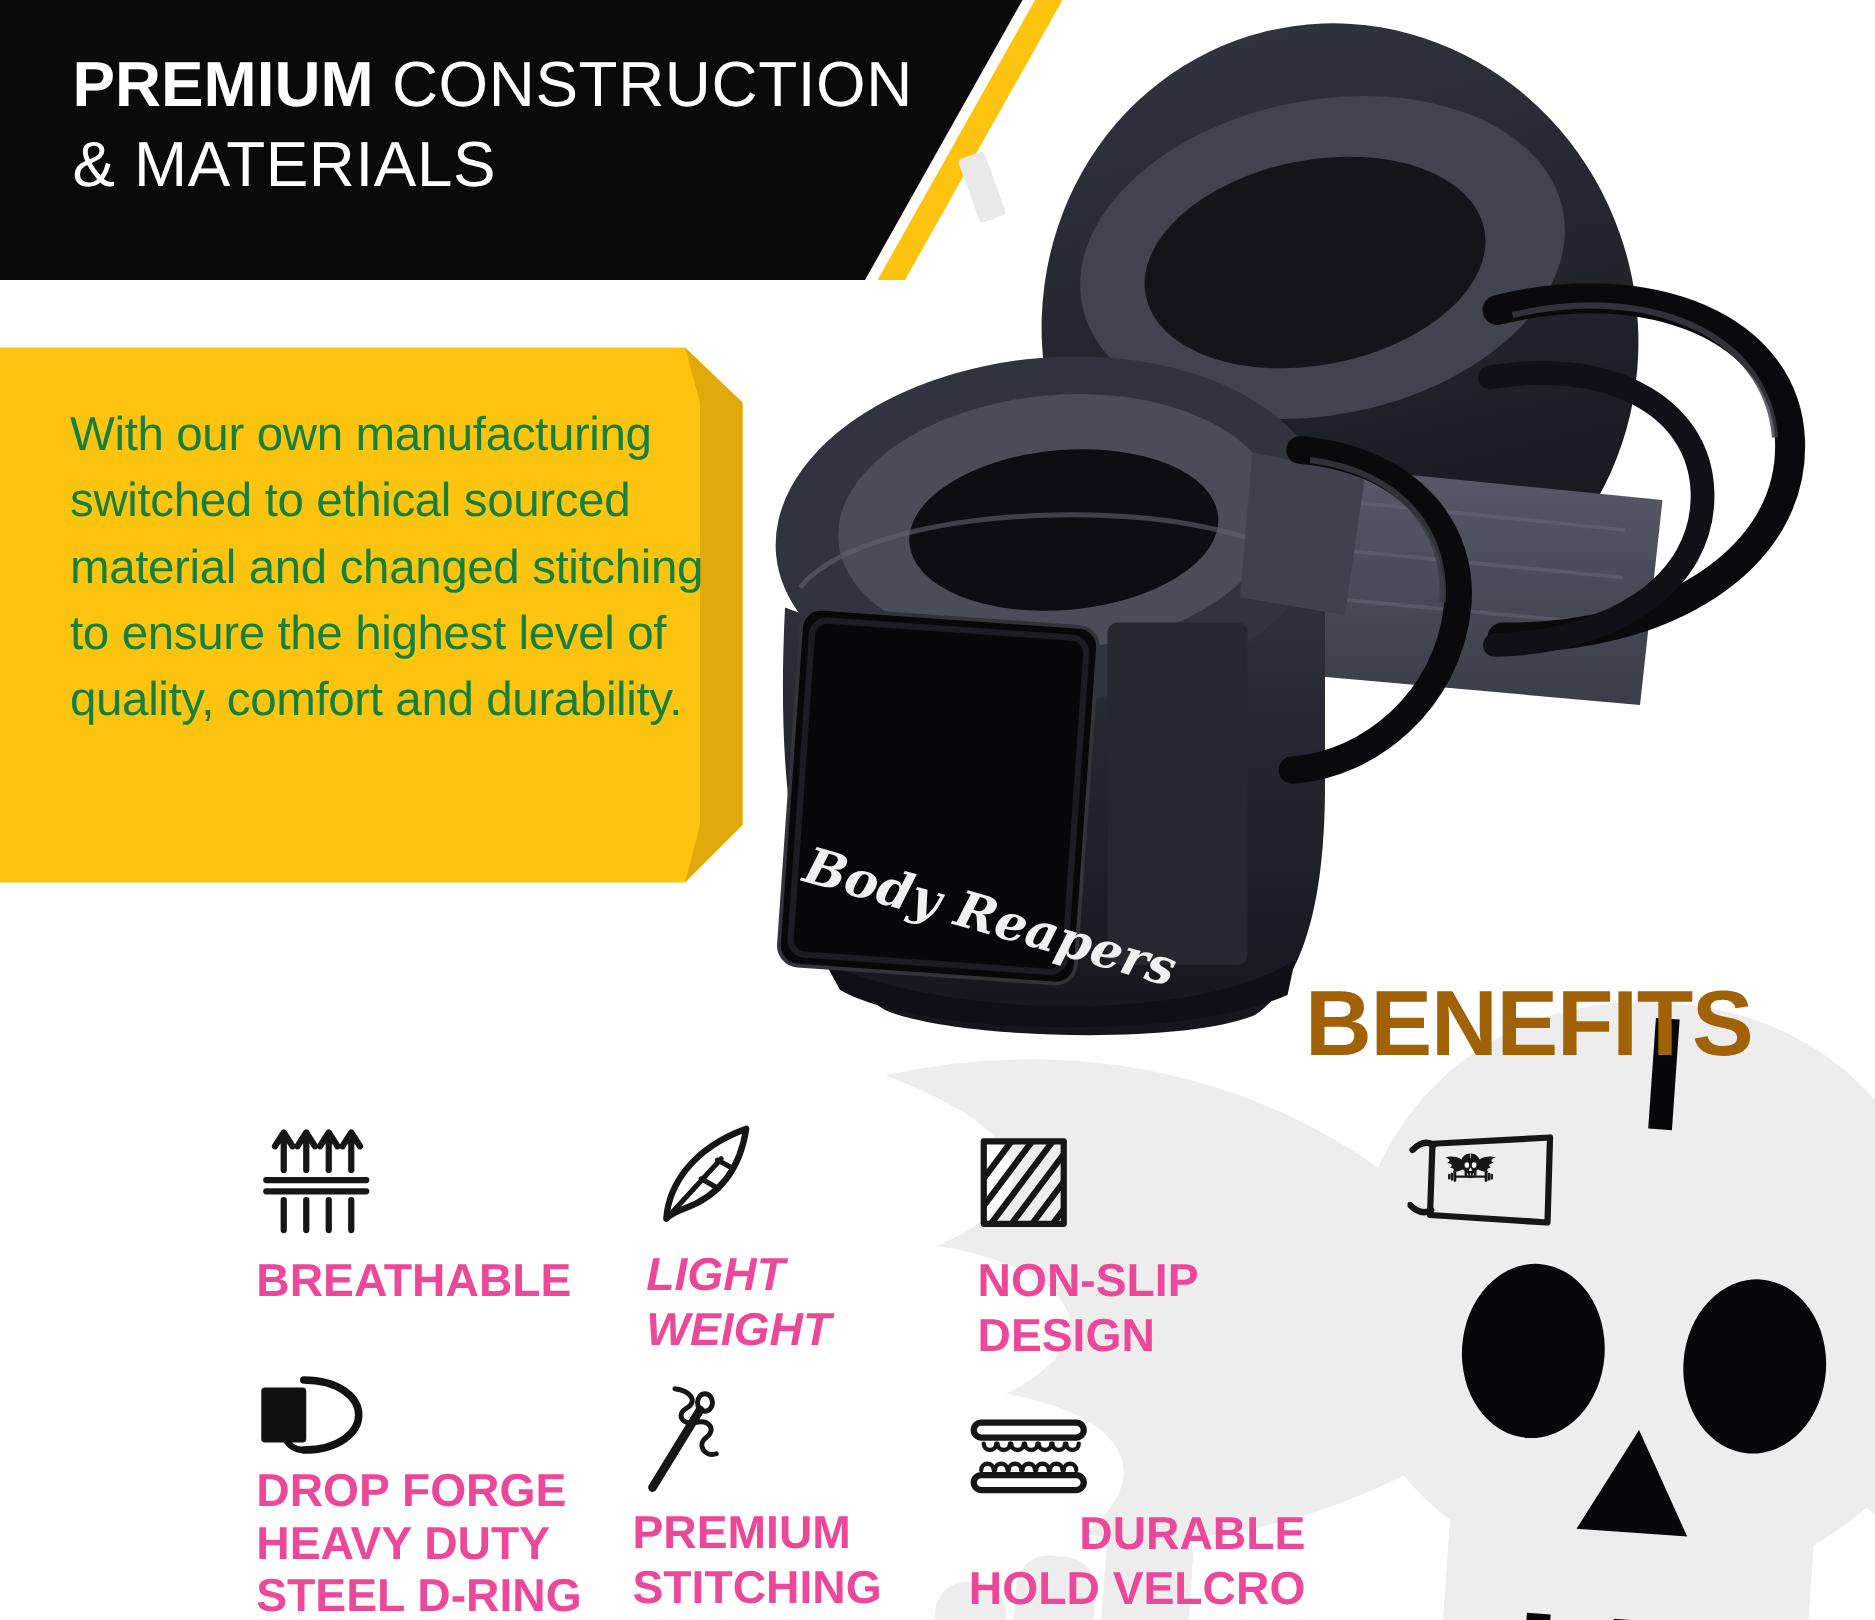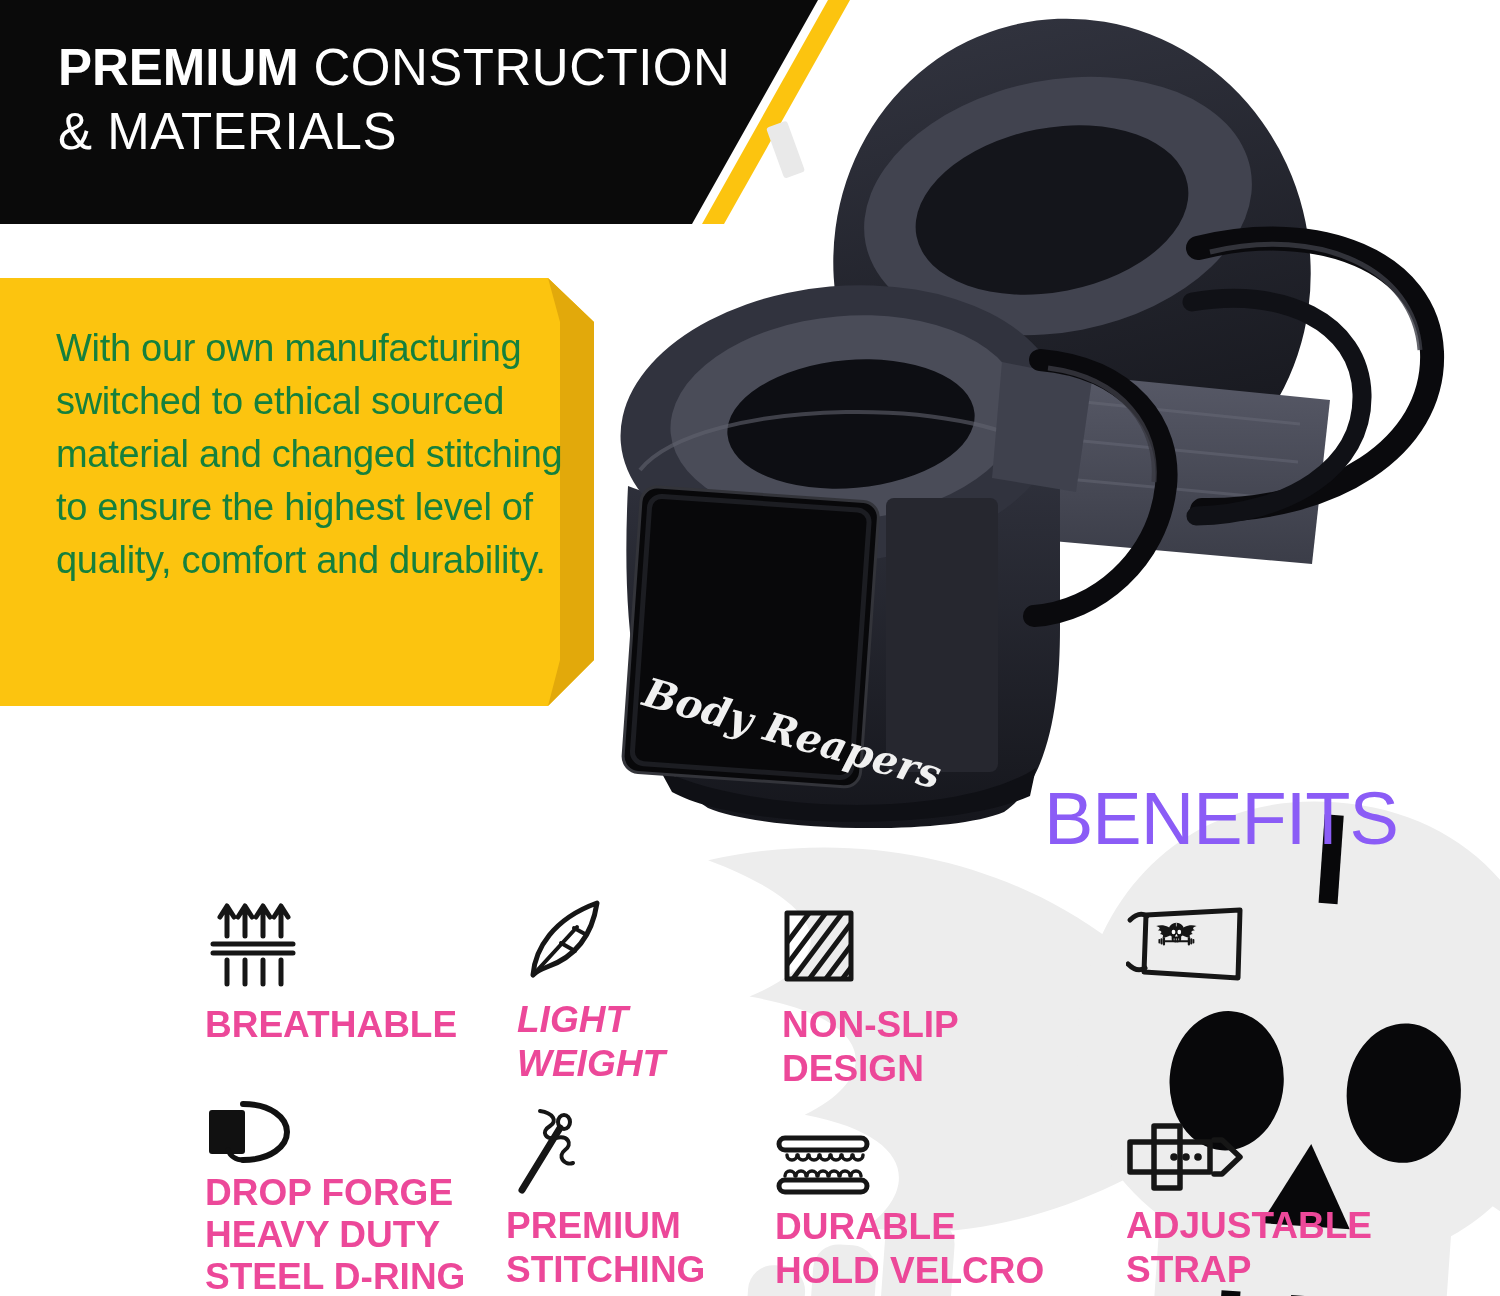--- a/index.html
+++ b/index.html
@@ -19,21 +19,21 @@
 
   
   .intro-text{
     left:56px;top:322px;width:520px;color:#15803d;
     font-size:38px;line-height:53px;font-weight:500;letter-spacing:-.3px;
   }
   .intro-text .b{font-weight:800;}
 
   
   .benefits-heading{
-    left:1044px;top:776px;font-size:74px;font-weight:400;color:#8b5cf6;letter-spacing:-1px;
+    left:1044px;top:776px;font-size:74px;font-weight:700;color:#a16207;letter-spacing:-1px;
   }
   .benefit{position:absolute;z-index:2;}
   .benefit .labels{font-size:37px;font-weight:700;color:#ec4899;line-height:44px;white-space:nowrap;}
   .benefit .labels.tight{line-height:42px;}
   .ic{display:block;}
   .ic *{stroke-linecap:round;stroke-linejoin:round;}
 </style>
 </head>
 <body>
 <div class="canvas">
@@ -215,47 +215,29 @@
       <ellipse cx="58" cy="16" rx="6" ry="7" stroke-width="4"></ellipse>
       <path stroke-width="4" d="M34,5 C47,7 52,15 44,20 C34,26 40,34 50,32 C62,29 67,38 59,44 C51,50 58,60 67,57"></path>
     </g>
   </svg>
   <div class="labels" style="margin-top:8px;">
     <div>PREMIUM</div>
     <div>STITCHING</div>
   </div>
 </div>
 
-<div class="benefit" style="left:775px;top:1134px;">
+<div class="benefit" style="left:775px;top:1134px;text-align:right;">
   <svg class="ic" width="96" height="64" viewBox="0 0 96 64">
     <g stroke="#161616" fill="none">
       <rect x="4" y="4" width="88" height="12" rx="6" stroke-width="5"></rect>
       <path stroke-width="3.5" d="M12,21 a5,5 0 0 0 10,0 M23,21 a5,5 0 0 0 10,0 M34,21 a5,5 0 0 0 10,0 M45,21 a5,5 0 0 0 10,0 M56,21 a5,5 0 0 0 10,0 M67,21 a5,5 0 0 0 10,0 M78,21 a5,5 0 0 0 10,0"></path>
       <path stroke-width="3.5" d="M10,42 a5,5 0 0 1 10,0 M21,42 a5,5 0 0 1 10,0 M32,42 a5,5 0 0 1 10,0 M43,42 a5,5 0 0 1 10,0 M54,42 a5,5 0 0 1 10,0 M65,42 a5,5 0 0 1 10,0 M76,42 a5,5 0 0 1 10,0"></path>
       <rect x="4" y="46" width="88" height="12" rx="6" stroke-width="5"></rect>
     </g>
   </svg>
   <div class="labels" style="margin-top:7px;">
     <div>DURABLE</div>
     <div>HOLD VELCRO</div>
   </div>
 </div>
 
-<div class="benefit" style="left:1126px;top:1118px;">
-  <svg class="ic" width="130" height="76" viewBox="0 0 130 76">
-    <g stroke="#161616" fill="none" stroke-width="5.5">
-      <rect x="4" y="24" width="80" height="30"></rect>
-      <rect x="28" y="8" width="26" height="62"></rect>
-      <path d="M88,22 L96,22 L114,39 L96,56 L88,56"></path>
-    </g>
-    <g fill="#161616">
-      <circle cx="48" cy="39" r="3.8"></circle>
-          <circle cx="60" cy="39" r="3.8"></circle>
-          <circle cx="72" cy="39" r="3.8"></circle>
-    </g>
-  </svg>
-  <div class="labels" style="margin-top:10px;">
-    <div>ADJUSTABLE</div>
-    <div>STRAP</div>
-  </div>
-</div>
 
 </div>
 
 </body></html>

